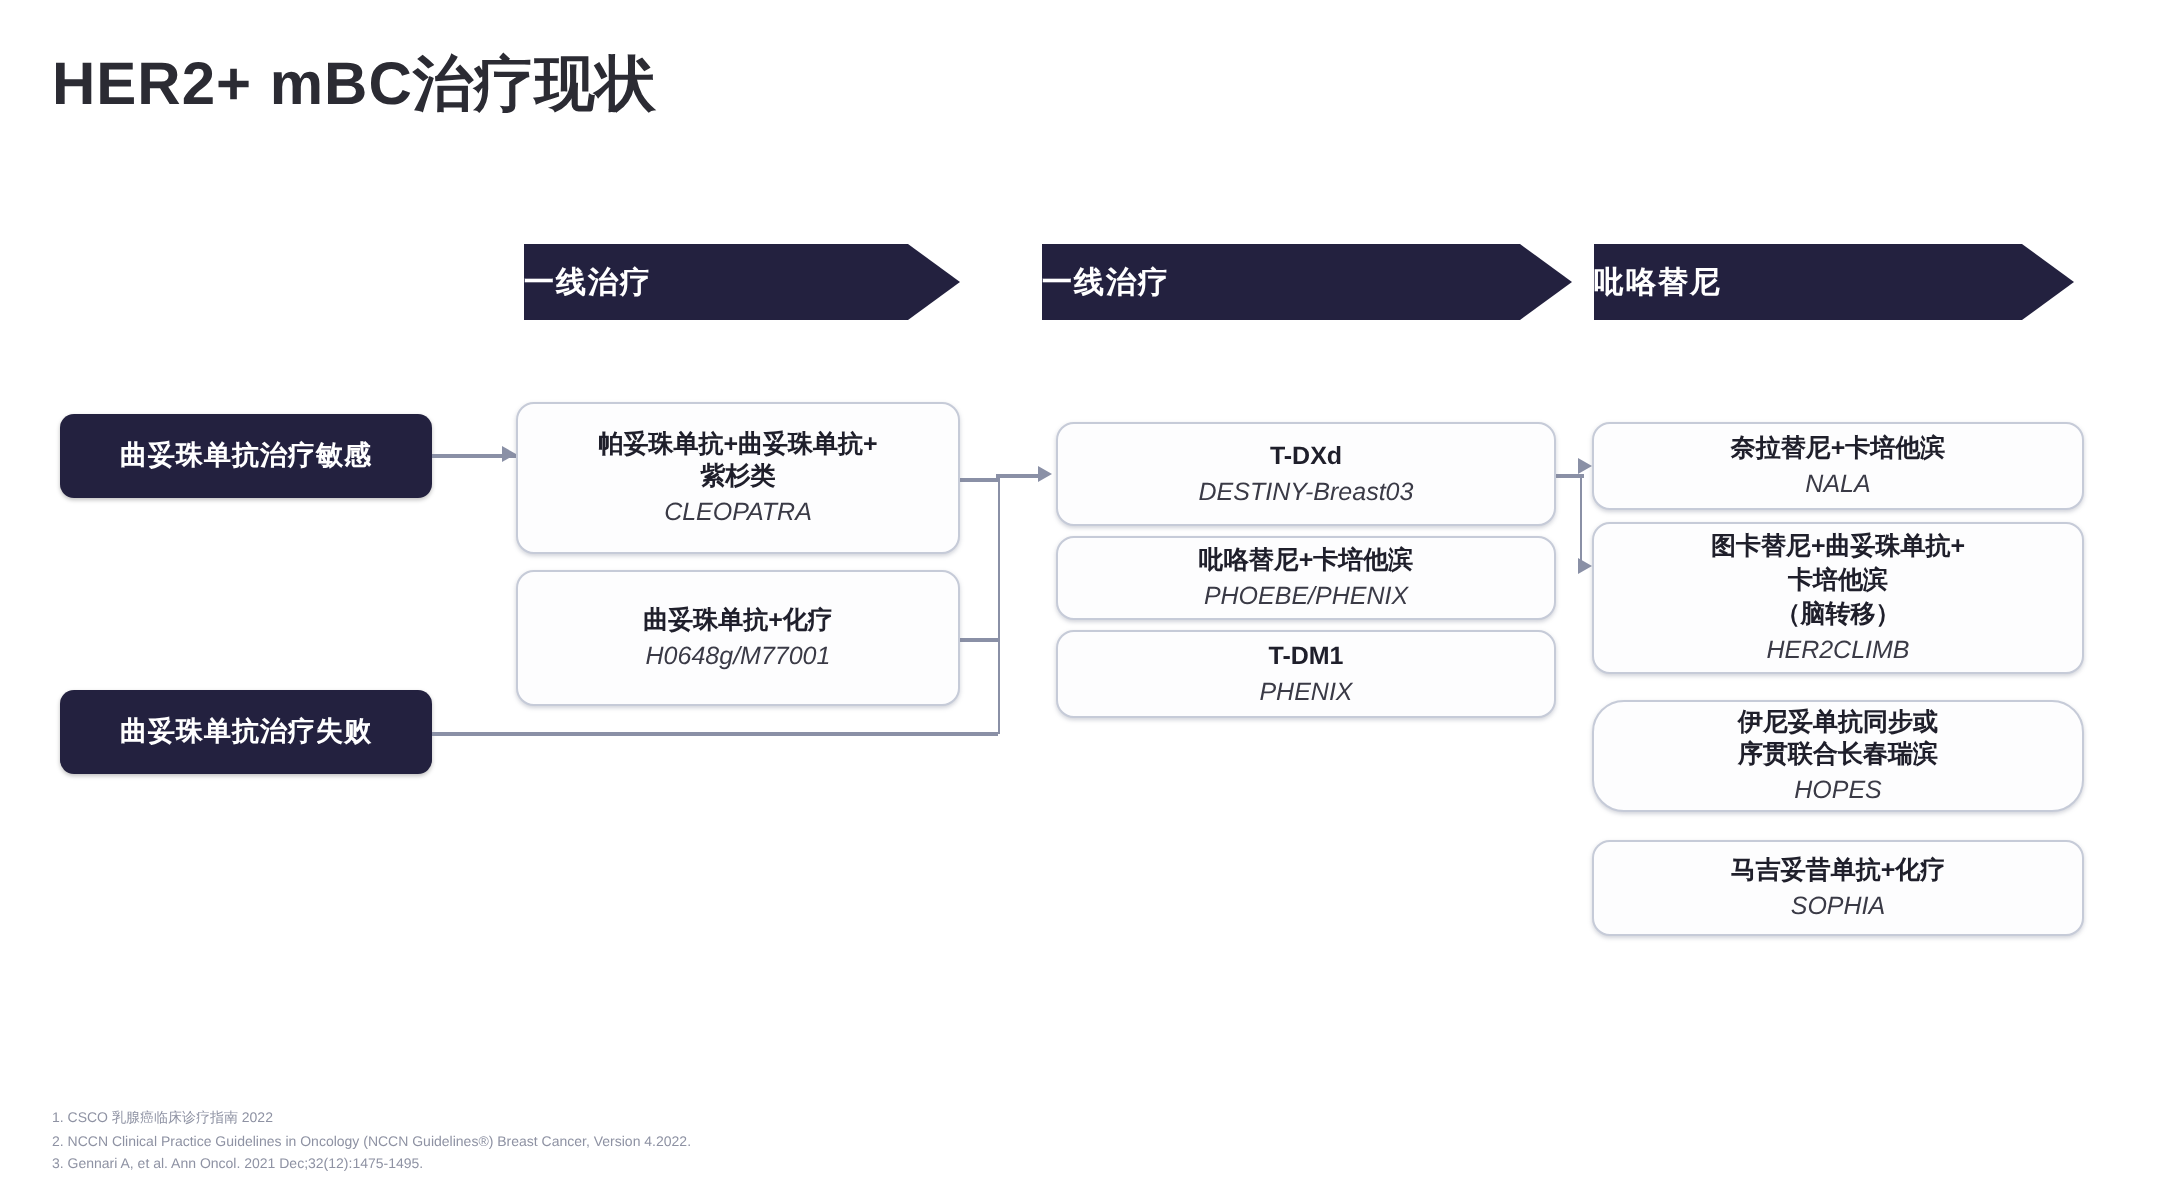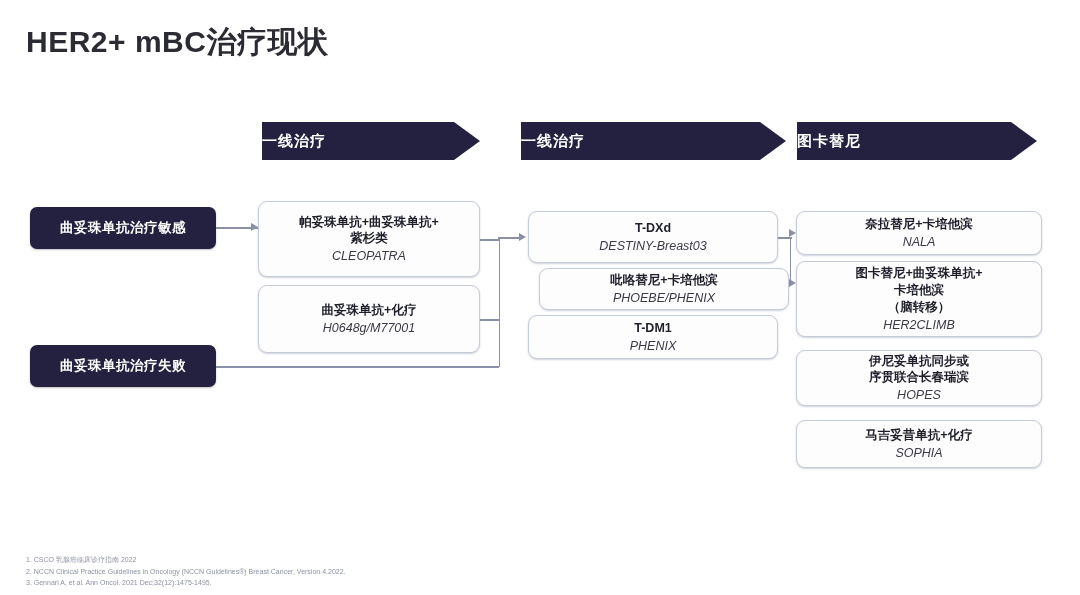--- a/index.html
+++ b/index.html
@@ -92,26 +92,26 @@
     color: #3a3a46;
     line-height: 1.3;
     margin-top: 1px;
   }
 
   
   #tx-cleopatra { left: 258px; top: 201px; width: 222px; height: 76px; }
   #tx-h0648g    { left: 258px; top: 285px; width: 222px; height: 68px; }
   
   #tx-tdxd      { left: 528px; top: 211px; width: 250px; height: 52px; }
-  #tx-phoebe    { left: 528px; top: 268px; width: 250px; height: 42px; margin-left: 11px; }
+  #tx-phoebe    { left: 528px; top: 268px; width: 250px; height: 42px; }
   #tx-tdm1      { left: 528px; top: 315px; width: 250px; height: 44px; }
   
   #tx-nala      { left: 796px; top: 211px; width: 246px; height: 44px; }
   #tx-her2climb { left: 796px; top: 261px; width: 246px; height: 76px; }
-  #tx-hopes     { left: 796px; top: 350px; width: 246px; height: 56px; }
+  #tx-hopes     { left: 796px; top: 350px; width: 246px; height: 56px; border-radius: 16px; }
   #tx-sophia    { left: 796px; top: 420px; width: 246px; height: 48px; }
 
   
   .conn {
     position: absolute;
     background: #8a90a6;
   }
   .conn-h { height: 1.5px; }
   .conn-v { width: 1.5px; }
 
@@ -159,21 +159,21 @@
 
 <div id="page-title">HER2+ mBC治疗现状</div>
 
 <div class="stage-banner" id="stage-banner-1">
   <span class="stage-label">一线治疗</span>
 </div>
 <div class="stage-banner" id="stage-banner-2">
   <span class="stage-label">一线治疗</span>
 </div>
 <div class="stage-banner" id="stage-banner-3">
-  <span class="stage-label">图卡替尼</span>
+  <span class="stage-label">吡咯替尼</span>
 </div>
 
 <div class="status-pill" id="status-sensitive">
   <span>曲妥珠单抗治疗敏感</span>
 </div>
 <div class="status-pill" id="status-failure">
   <span>曲妥珠单抗治疗失败</span>
 </div>
 
 <div class="conn conn-h" id="conn-sens-h"></div>

